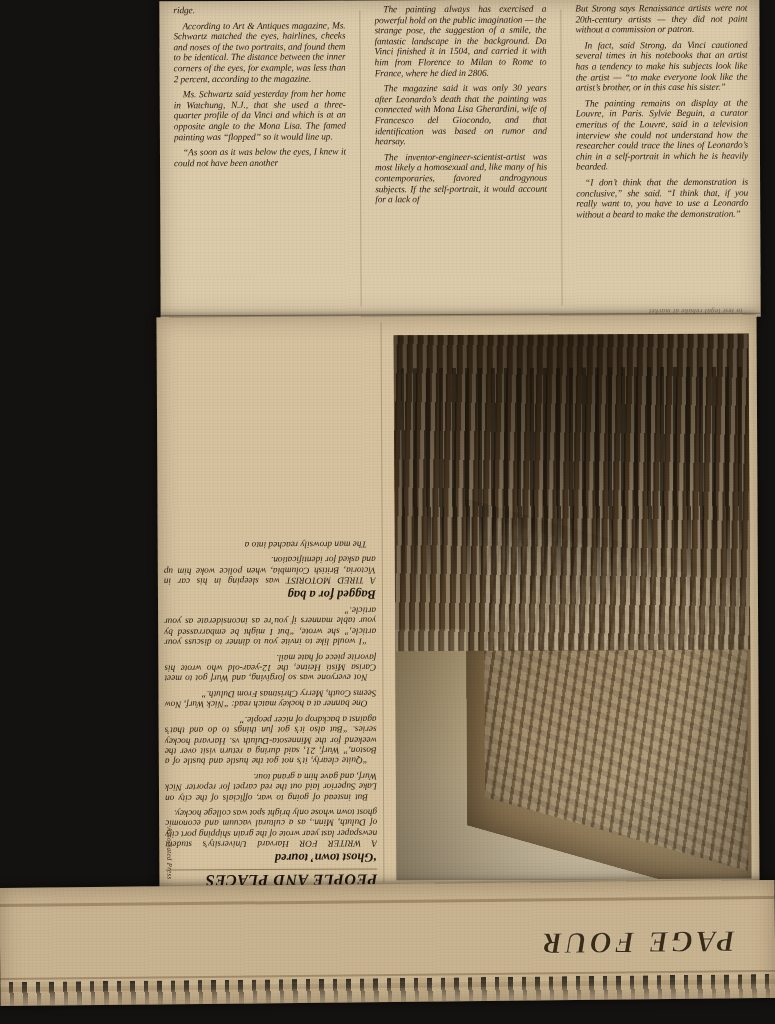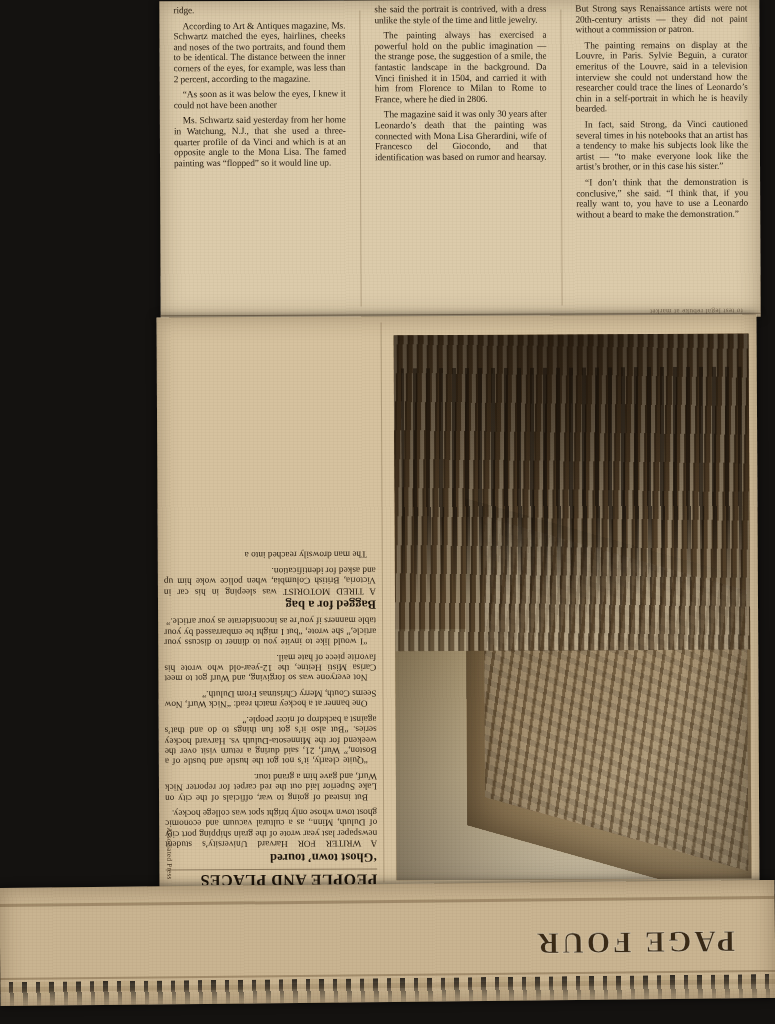--- a/index.html
+++ b/index.html
@@ -12,20 +12,21 @@
     height: 1024px;
     overflow: hidden;
     font-family: "Liberation Serif", serif;
   }
   #page {
     position: relative;
     width: 775px;
     height: 1024px;
     background: #141210;
     overflow: hidden;
+    font-style: italic;
   }
 
   
   .paper {
     position: absolute;
     background: #d9c7a6;
     background-image:
       linear-gradient(115deg, rgba(255,245,220,0.55) 0%, rgba(205,178,134,0.25) 45%, rgba(160,131,90,0.35) 100%),
       radial-gradient(ellipse at 20% 10%, rgba(255,250,235,0.5), rgba(0,0,0,0) 60%);
     box-shadow: 0 0 10px rgba(0,0,0,0.6);
@@ -296,38 +297,38 @@
 <body>
 
 <div id="page">
 
   <div class="paper" id="clip-top">
     <div id="clip-top-inner">
 
       <div class="col">
         <p class="noindent">ridge.</p>
         <p>According to Art &amp; Antiques magazine, Ms. Schwartz matched the eyes, hairlines, cheeks and noses of the two portraits, and found them to be identical. The distance between the inner corners of the eyes, for example, was less than 2 percent, according to the magazine.</p>
+        <p>Ms. Schwartz said yesterday from her home in Watchung, N.J., that she used a three-quarter profile of da Vinci and which is at an opposite angle to the Mona Lisa. The famed painting was “flopped” so it would line up.</p>
         <p>“As soon as it was below the eyes, I knew it could not have been another</p>
-        <p>Ms. Schwartz said yesterday from her home in Watchung, N.J., that she used a three-quarter profile of da Vinci and which is at an opposite angle to the Mona Lisa. The famed painting was “flopped” so it would line up.</p>
       </div>
 
       <div class="col-sep"></div>
 
       <div class="col">
-        <p class="noindent">she said the portrait is contrived, with a dress unlike the style of the time and little jewelry.</p>
         <p>The painting always has exercised a powerful hold on the public imagination — the strange pose, the suggestion of a smile, the fantastic landscape in the background. Da Vinci finished it in 1504, and carried it with him from Florence to Milan to Rome to France, where he died in 2806.</p>
         <p>The magazine said it was only 30 years after Leonardo’s death that the painting was connected with Mona Lisa Gherardini, wife of Francesco del Giocondo, and that identification was based on rumor and hearsay.</p>
+        <p>The inventor-engineer-scientist-artist was most likely a homosexual and, like many of his contemporaries, favored androgynous subjects. If the self-portrait, it would account for a lack of</p>
       </div>
 
       <div class="col-sep"></div>
 
       <div class="col">
         <p class="noindent">But Strong says Renaissance artists were not 20th-century artists — they did not paint without a commission or patron.</p>
+        <p>In fact, said Strong, da Vinci cautioned several times in his notebooks that an artist has a tendency to make his subjects look like the artist — “to make everyone look like the artist’s brother, or in this case his sister.”</p>
         <p>The painting remains on display at the Louvre, in Paris. Sylvie Beguin, a curator emeritus of the Louvre, said in a television interview she could not understand how the researcher could trace the lines of Leonardo’s chin in a self-portrait in which he is heavily bearded.</p>
-        <p>In fact, said Strong, da Vinci cautioned several times in his notebooks that an artist has a tendency to make his subjects look like the artist — “to make everyone look like the artist’s brother, or in this case his sister.”</p>
         <p>“I don’t think that the demonstration is conclusive,” she said. “I think that, if you really want to, you have to use a Leonardo without a beard to make the demonstration.”</p>
       </div>
 
     </div>
     <div class="top-rule"></div>
     <div class="ghost-line">to test legal rebuke at market</div>
     <div class="grain"></div>
     <div class="edge-shadow"></div>
   </div>
 

